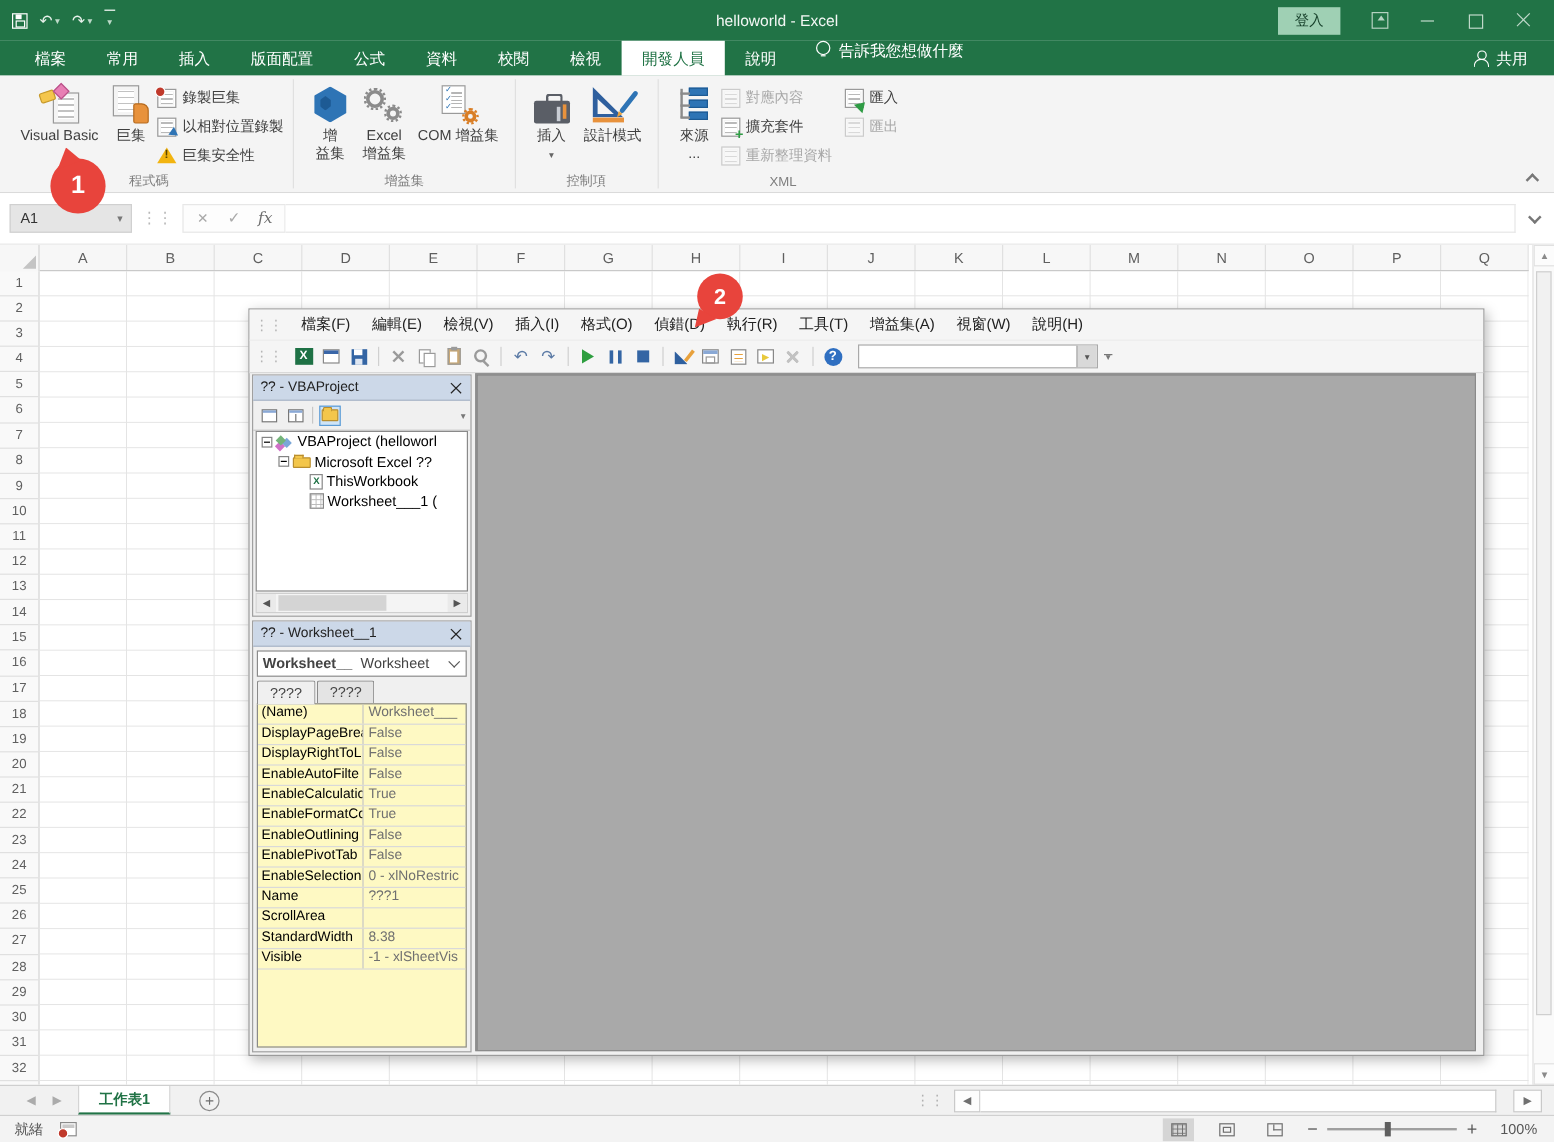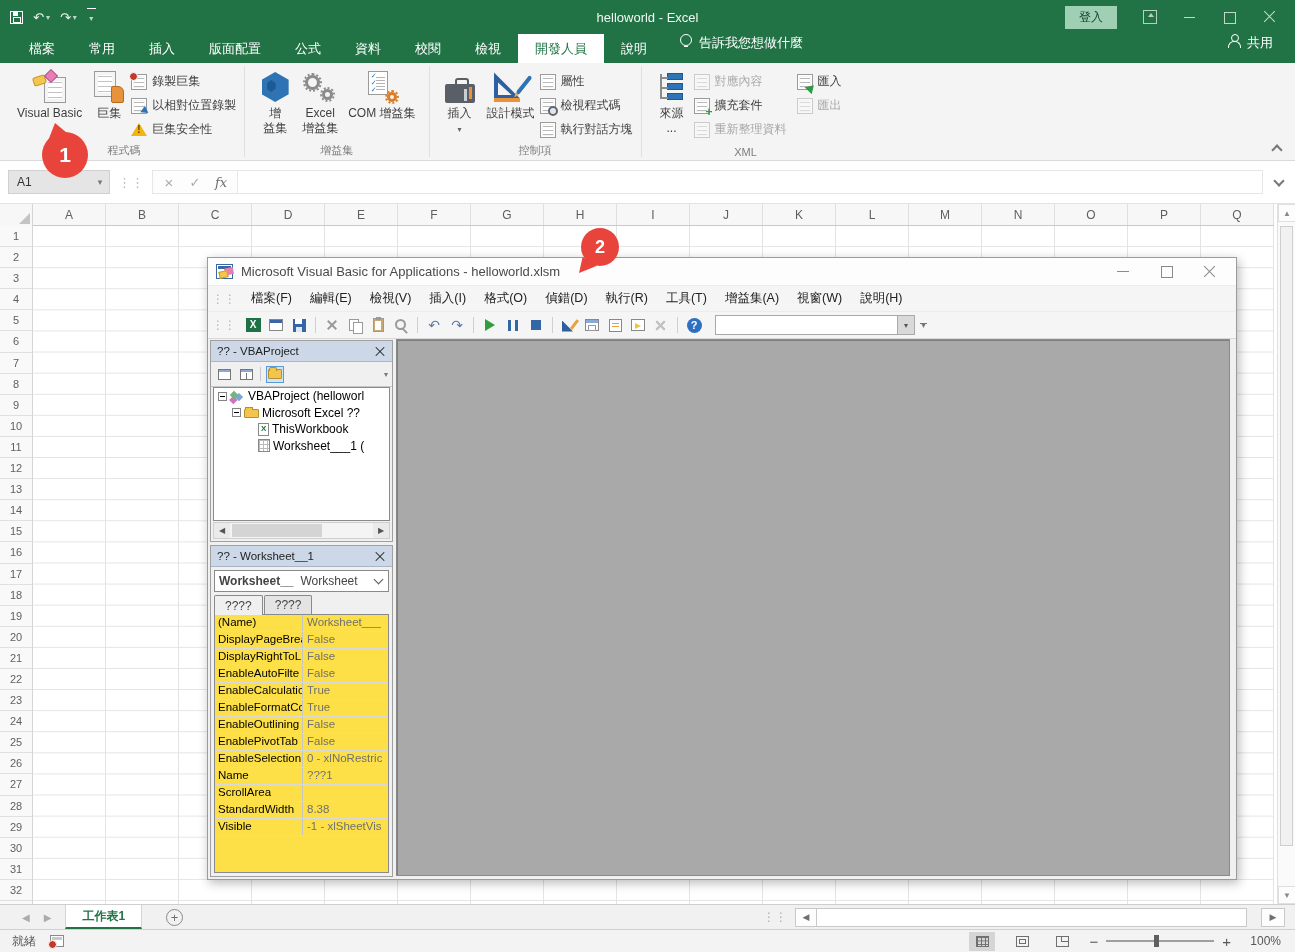--- a/index.html
+++ b/index.html
@@ -29,21 +29,21 @@
   .wb-close::before { transform:rotate(45deg); } .wb-close::after { transform:rotate(-45deg); }
 
   
   #tabrow { position:absolute; left:0; top:34px; width:100%; height:29px; background:#217346; display:flex; align-items:stretch; color:#fff; }
   .rtabs { display:flex; align-items:stretch; padding-left:12px; }
   .rtab { padding:0 17px; display:flex; align-items:center; font-size:13px; cursor:pointer; white-space:nowrap; }
   .rtab.on { background:#fff; color:#217346; }
   .tellme { display:flex; align-items:flex-start; gap:7px; padding:0 16px; font-size:13px; }
   .bulb { width:12px; height:12px; border:1.5px solid #fff; border-radius:50%; position:relative; }
   .bulb::after { content:""; position:absolute; left:2.5px; top:11px; width:4px; border-top:1.5px solid #fff; }
-  .share { margin-left:auto; display:flex; gap:6px; padding-right:22px; font-size:13px; }
+  .share { margin-left:auto; display:flex; align-items:center; gap:6px; padding-right:22px; font-size:13px; }
   .person { width:13px; height:13px; position:relative; }
   .person::before { content:""; position:absolute; left:3px; top:0; width:6px; height:6px; border:1.5px solid #fff; border-radius:50%; }
   .person::after { content:""; position:absolute; left:0; top:7px; width:11px; height:6px; border:1.5px solid #fff; border-bottom:none; border-radius:6px 6px 0 0; }
 
   
   #ribbon { position:absolute; left:0; top:63px; width:100%; height:98px; background:#f4f4f4; border-bottom:1px solid #dadada; display:flex; align-items:stretch; padding-left:4px; }
   .rgroup { position:relative; display:flex; align-items:flex-start; padding:3px 8px 16px 8px; }
   .glabel { position:absolute; left:0; right:0; bottom:2px; text-align:center; font-size:11px; color:#7e7e7e; }
   .gsep { width:1px; background:#e0e0e0; margin:3px 0; }
   .rbig { display:flex; flex-direction:column; align-items:center; padding:4px 5px; min-width:44px; cursor:pointer; }
@@ -225,21 +225,21 @@
   .phsb .harr { width:16px; height:15px; display:flex; align-items:center; justify-content:center; font-size:8px; color:#555; background:#eaeaea; }
   .phsb .hthumb { height:13px; width:90px; background:#d4d4d4; margin-left:2px; }
   .phsb .harr.r { margin-left:auto; }
   .pcombo { height:22px; margin:3px 3px 0 3px; background:#fff; border:1px solid #8a8a8a; display:flex; align-items:center; padding:0 4px; font-size:12px; flex:none; }
   .pcombo b { margin-right:7px; }
   .pcombo .cchev { margin-left:auto; width:10px; height:10px; position:relative; }
   .pcombo .cchev::after { content:""; position:absolute; left:1px; top:0; width:6px; height:6px; border-right:1.6px solid #555; border-bottom:1.6px solid #555; transform:rotate(45deg); }
   .ptabs { height:22px; display:flex; align-items:flex-end; padding:2px 3px 0 3px; gap:1px; flex:none; }
   .ptab { padding:2px 10px 2px 10px; font-size:12px; border:1px solid #8a8a8a; border-bottom:none; background:#e4e4e4; border-radius:2px 2px 0 0; cursor:pointer; }
   .ptab.on { background:#f0f0f0; position:relative; top:1px; padding-top:3px; }
-  .pgridwrap { flex:1; margin:0 3px 3px 3px; border:1px solid #8a8a8a; background:#fde047; overflow:hidden; }
+  .pgridwrap { flex:1; margin:0 3px 3px 3px; border:1px solid #8a8a8a; background:#fef9c3; overflow:hidden; }
   .prow { display:flex; height:17px; border-bottom:1px solid #d9d9d9; font-size:11.5px; }
   .pname { width:88px; flex:none; border-right:1px solid #c5c5c5; padding:1px 0 0 3px; color:#000; white-space:nowrap; overflow:hidden; }
   .pval { flex:1; padding:1px 0 0 4px; color:#707070; white-space:nowrap; overflow:hidden; }
   .mdi { flex:1; margin:0 6px 3px 2px; background:#a9a9a9; border:1px solid #8a8a8a; box-shadow:inset 1px 1px 0 #7e7e7e; }
 
   
   #tabbar { position:absolute; left:0; top:904px; width:100%; height:25px; background:#f1f1f1; border-top:1px solid #cfcfcf; display:flex; align-items:stretch; }
   .snav { display:flex; align-items:center; gap:14px; padding:0 14px 0 22px; color:#ababab; font-size:10px; }
   .sheettab { background:#fff; border-left:1px solid #d4d4d4; border-right:1px solid #d4d4d4; border-bottom:2px solid #217346; padding:0 16px; display:flex; align-items:center; color:#217346; font-weight:bold; font-size:12px; cursor:pointer; }
   .addsheet { width:17px; height:17px; border:1px solid #8a8a8a; border-radius:50%; color:#6f6f6f; font-size:13px; line-height:15px; text-align:center; margin:auto 0 auto 24px; cursor:pointer; }
@@ -412,34 +412,20 @@
       </div>
       <div class="rbig">
         <div class="bicon">
             <div class="design32">
               <div class="tri"></div>
               <div class="pen"></div>
               <div class="ruler"></div>
             </div>
           </div>
         <div class="blbl">設計模式</div>
-      </div>
-      <div class="smallcol">
-        <div class="rsmall">
-            <span class="i16 sheet"></span>
-            <span>屬性</span>
-          </div>
-        <div class="rsmall">
-            <span class="i16 sheet mag"></span>
-            <span>檢視程式碼</span>
-          </div>
-        <div class="rsmall">
-            <span class="i16 sheet"></span>
-            <span>執行對話方塊</span>
-          </div>
       </div>
       <div class="glabel">控制項</div>
     </div>
     <div class="gsep"></div>
 
     <div class="rgroup">
       <div class="rbig">
         <div class="bicon">
             <div class="src32">
               <div class="b b1"></div>
@@ -552,29 +538,20 @@
       </div>
     <div class="cells"></div>
   </div>
   <div id="vscroll">
     <div class="varrow">▲</div>
     <div class="vthumb"></div>
     <div class="varrow bottom">▼</div>
   </div>
 
   <div id="vba">
-    <div class="vtitle">
-      <span class="vbico"></span>
-      <span class="ttext">Microsoft Visual Basic for Applications - helloworld.xlsm</span>
-      <span class="vctrl">
-        <span class="vwb vwb-min"></span>
-        <span class="vwb vwb-max"></span>
-        <span class="vwb vwb-close"></span>
-      </span>
-    </div>
     <div class="vmenu">
       <span class="grip">⋮⋮</span>
       <span style="display:flex;align-items:center;">
           <span class="vmi">檔案(F)</span>
           <span class="vmi">編輯(E)</span>
           <span class="vmi">檢視(V)</span>
           <span class="vmi">插入(I)</span>
           <span class="vmi">格式(O)</span>
           <span class="vmi">偵錯(D)</span>
           <span class="vmi">執行(R)</span>

